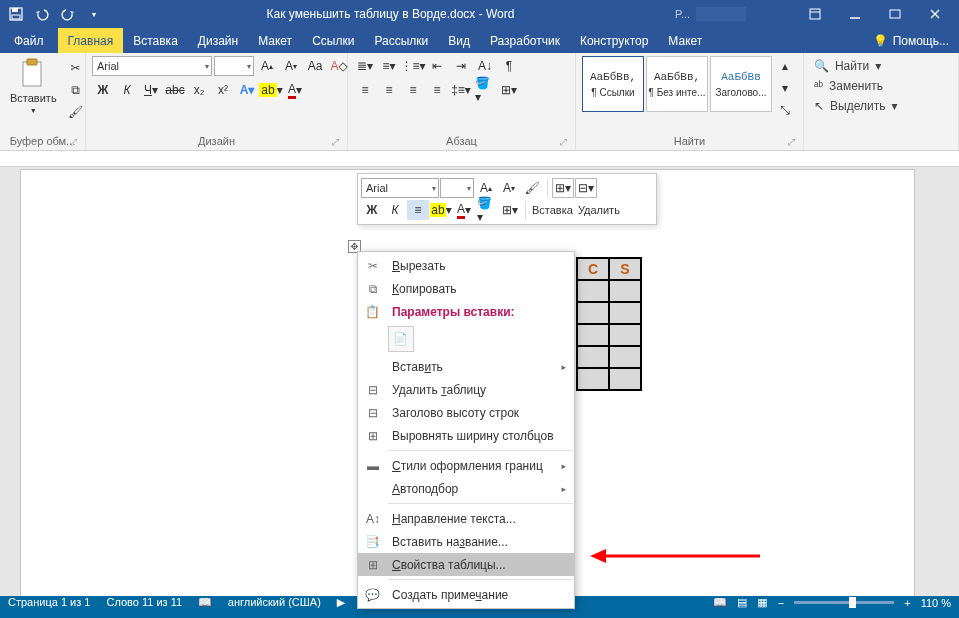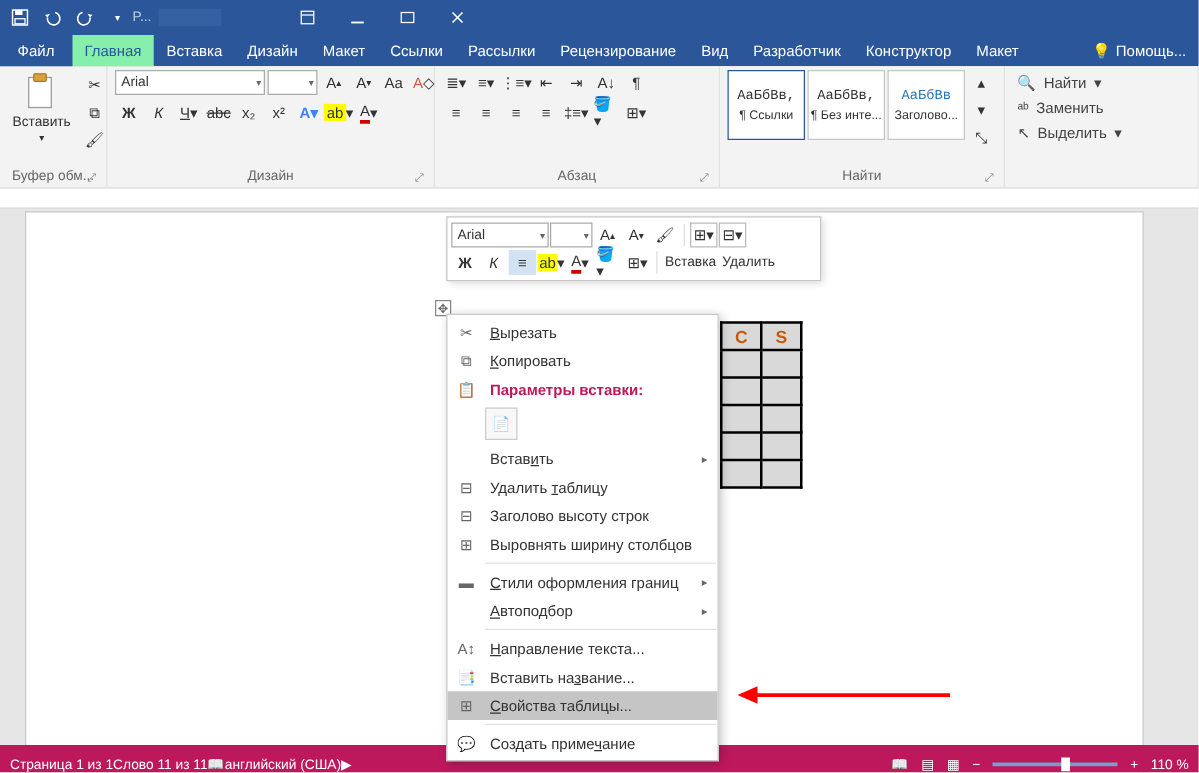--- a/index.html
+++ b/index.html
@@ -5,21 +5,21 @@
 * { margin: 0; padding: 0; box-sizing: border-box; font-family: "Segoe UI", Tahoma, sans-serif; }
 body { background: #fff; width: 959px; height: 618px; overflow: hidden; font-size: 12px; color: #333; position: relative; }
 .titlebar { height: 28px; background: #2b579a; color: #fff; display: flex; align-items: center; padding: 0 4px; }
 .titlebar .qat { display: flex; gap: 2px; align-items: center; }
 .qat-btn { width: 24px; height: 24px; display: flex; align-items: center; justify-content: center; cursor: pointer; }
 .titlebar .title { flex: 1; text-align: center; font-size: 12px; }
 .titlebar .wincontrols { display: flex; gap: 0; }
 .wincontrols .wc { width: 40px; height: 28px; display: flex; align-items: center; justify-content: center; cursor: pointer; }
 .ribbon-tabs { height: 25px; background: #2b579a; display: flex; align-items: stretch; color: #fff; }
 .ribbon-tab { padding: 0 10px; display: flex; align-items: center; font-size: 12px; cursor: pointer; }
-.ribbon-tab.active { background: #86efac; color: #2b579a; }
+.ribbon-tab.active { background: #fde047; color: #2b579a; }
 .ribbon-tab.file { background: #2b579a; padding: 0 14px; }
 .help { margin-left: auto; display: flex; align-items: center; gap: 4px; padding: 0 10px; }
 .ribbon { height: 98px; background: #f3f3f3; border-bottom: 1px solid #d4d4d4; display: flex; }
 .rgroup { border-right: 1px solid #e1e1e1; padding: 3px 6px 0 6px; display: flex; flex-direction: column; }
 .rgroup-body { flex: 1; display: flex; align-items: flex-start; gap: 4px; }
 .rgroup-label { text-align: center; font-size: 11px; color: #666; padding: 2px 0 3px 0; position: relative; }
 .rgroup-label .launcher { position: absolute; right: 2px; bottom: 2px; font-size: 9px; color: #888; cursor: pointer; }
 .big-btn { display: flex; flex-direction: column; align-items: center; justify-content: center; padding: 2px 4px; cursor: pointer; font-size: 11px; gap: 2px; }
 .small-row { display: flex; gap: 2px; align-items: center; }
 .small-btn { width: 22px; height: 20px; display: flex; align-items: center; justify-content: center; cursor: pointer; border: 1px solid transparent; font-size: 12px; }
@@ -43,21 +43,21 @@
 .cm-item.hl { background: #c5c5c5; }
 .cm-item.hdr { color:#999; cursor:default; }
 .cm-sep { height: 1px; background: #e1e1e1; margin: 3px 1px 3px 30px; }
 .cm-paste-row { height:32px; padding-left:30px; display:flex; align-items:center;}
 .cm-paste-row .pbox { width:26px; height:26px; border:1px solid #ccc; display:flex; align-items:center; justify-content:center; background:#f8f8f8;}
 .red-arrow { position: absolute; top: 546px; left: 590px; z-index: 7; }
 .table-preview { position: absolute; top: 257px; left: 576px; z-index: 4; }
 .table-preview table { border-collapse: collapse; }
 .table-preview td { width: 32px; height: 22px; border: 2px solid #000; background: #d9d9d9; text-align:center; font-weight:bold; color:#c55a11; font-size:14px; }
 .table-handle { position:absolute; top:240px; left:348px; width:13px; height:13px; border:1px solid #888; background:#fff; z-index:4; display:flex; align-items:center; justify-content:center; font-size:10px; color:#666;}
-.statusbar { position: absolute; bottom: 0; left: 0; right: 0; height: 22px; background: #be185d; color: #fff; display: flex; align-items: flex-end; font-size: 11px; padding: 0 8px; }
+.statusbar { position: absolute; bottom: 0; left: 0; right: 0; height: 22px; background: #0369a1; color: #fff; display: flex; align-items: flex-start; font-size: 11px; padding: 0 8px; gap: 16px; }
 .statusbar .right { margin-left: auto; display: flex; align-items: center; gap: 10px; }
 .zoom-slider { width: 100px; height: 3px; background: #799fc9; position: relative; }
 .zoom-slider .thumb { position: absolute; width: 7px; height: 11px; background: #fff; top: -4px; left: 55px; }
 .u { text-decoration: underline; }
 svg { display:block; }
 </style>
 </head>
 <body>
 
 <div class="titlebar">
@@ -76,20 +76,21 @@
         </svg>
       </div>
     <div class="qat-btn">
         <svg width="14" height="14" viewBox="0 0 14 14">
           <path d="M5 3 A5 5 0 1 0 11 7" fill="none" stroke="#fff" stroke-width="1.3"></path>
           <path d="M11 7 L13 5 L9 4 Z" fill="#fff"></path>
         </svg>
       </div>
     <div class="qat-btn" style="font-size:8px;">▾</div>
   </div>
+  <div class="title">Как уменьшить таблицу в Ворде.docx - Word</div>
   <div style="width:120px; display:flex; gap:6px; align-items:center; opacity:0.7;">
     <span style="font-size:11px;">P...</span>
     <div style="width:50px; height:14px; background:#3a66a7;"></div>
   </div>
   <div class="wincontrols">
     <div class="wc">
         <svg width="12" height="12">
           <rect x="1" y="1" width="10" height="10" fill="none" stroke="#fff"></rect>
           <line x1="1" y1="4" x2="11" y2="4" stroke="#fff"></line>
         </svg>
@@ -114,21 +115,20 @@
 </div>
 
 <div class="ribbon-tabs">
   <div class="ribbon-tab file">Файл</div>
   <div class="ribbon-tab active">Главная</div>
   <div class="ribbon-tab">Вставка</div>
   <div class="ribbon-tab">Дизайн</div>
   <div class="ribbon-tab">Макет</div>
   <div class="ribbon-tab">Ссылки</div>
   <div class="ribbon-tab">Рассылки</div>
-  <div class="ribbon-tab">Рецензирование</div>
   <div class="ribbon-tab">Вид</div>
   <div class="ribbon-tab">Разработчик</div>
   <div class="ribbon-tab">Конструктор</div>
   <div class="ribbon-tab">Макет</div>
   <div class="help">
     <span>💡</span>
     <span>Помощь...</span>
   </div>
 </div>
 

